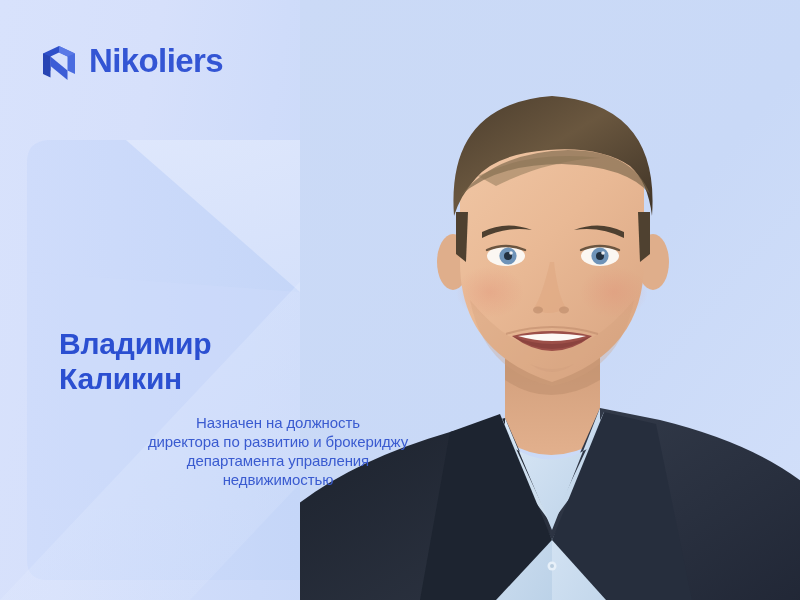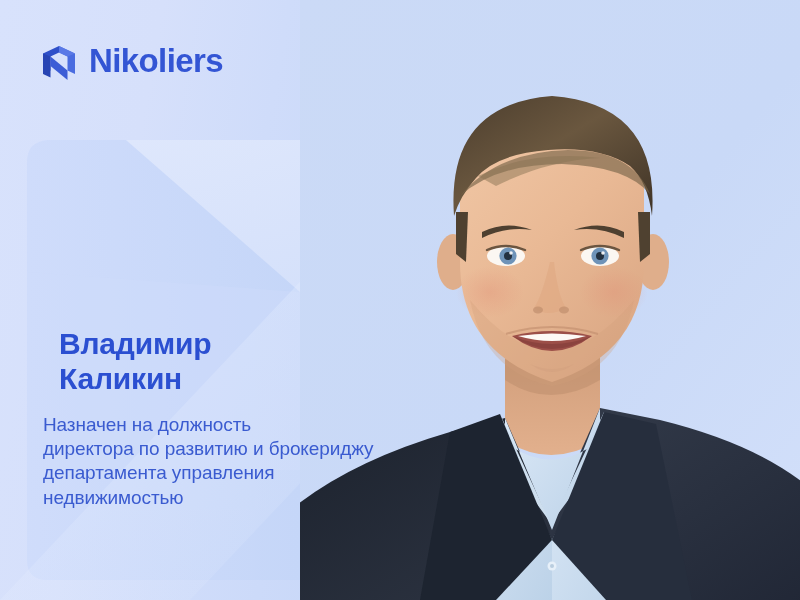--- a/index.html
+++ b/index.html
@@ -86,26 +86,27 @@
     font-size: 30px;
     font-weight: 700;
     line-height: 1.18;
     color: #2b4fd1;
     letter-spacing: -0.2px;
     margin: 16px;
     white-space: pre-line;
   }
   .person-role {
     margin: 14px 0 0 0;
-    font-size: 19px;
+    font-size: 15px;
     font-weight: 400;
     line-height: 1.28;
     color: #3a5bd0;
     letter-spacing: -0.1px;
     white-space: pre-line;
+    text-align: center;
   }
 </style>
 </head>
 <body>
 
 <div id="canvas">
 
   <div class="bg-base"></div>
 
   <svg class="watermark" viewBox="0 0 800 600" preserveAspectRatio="none">

